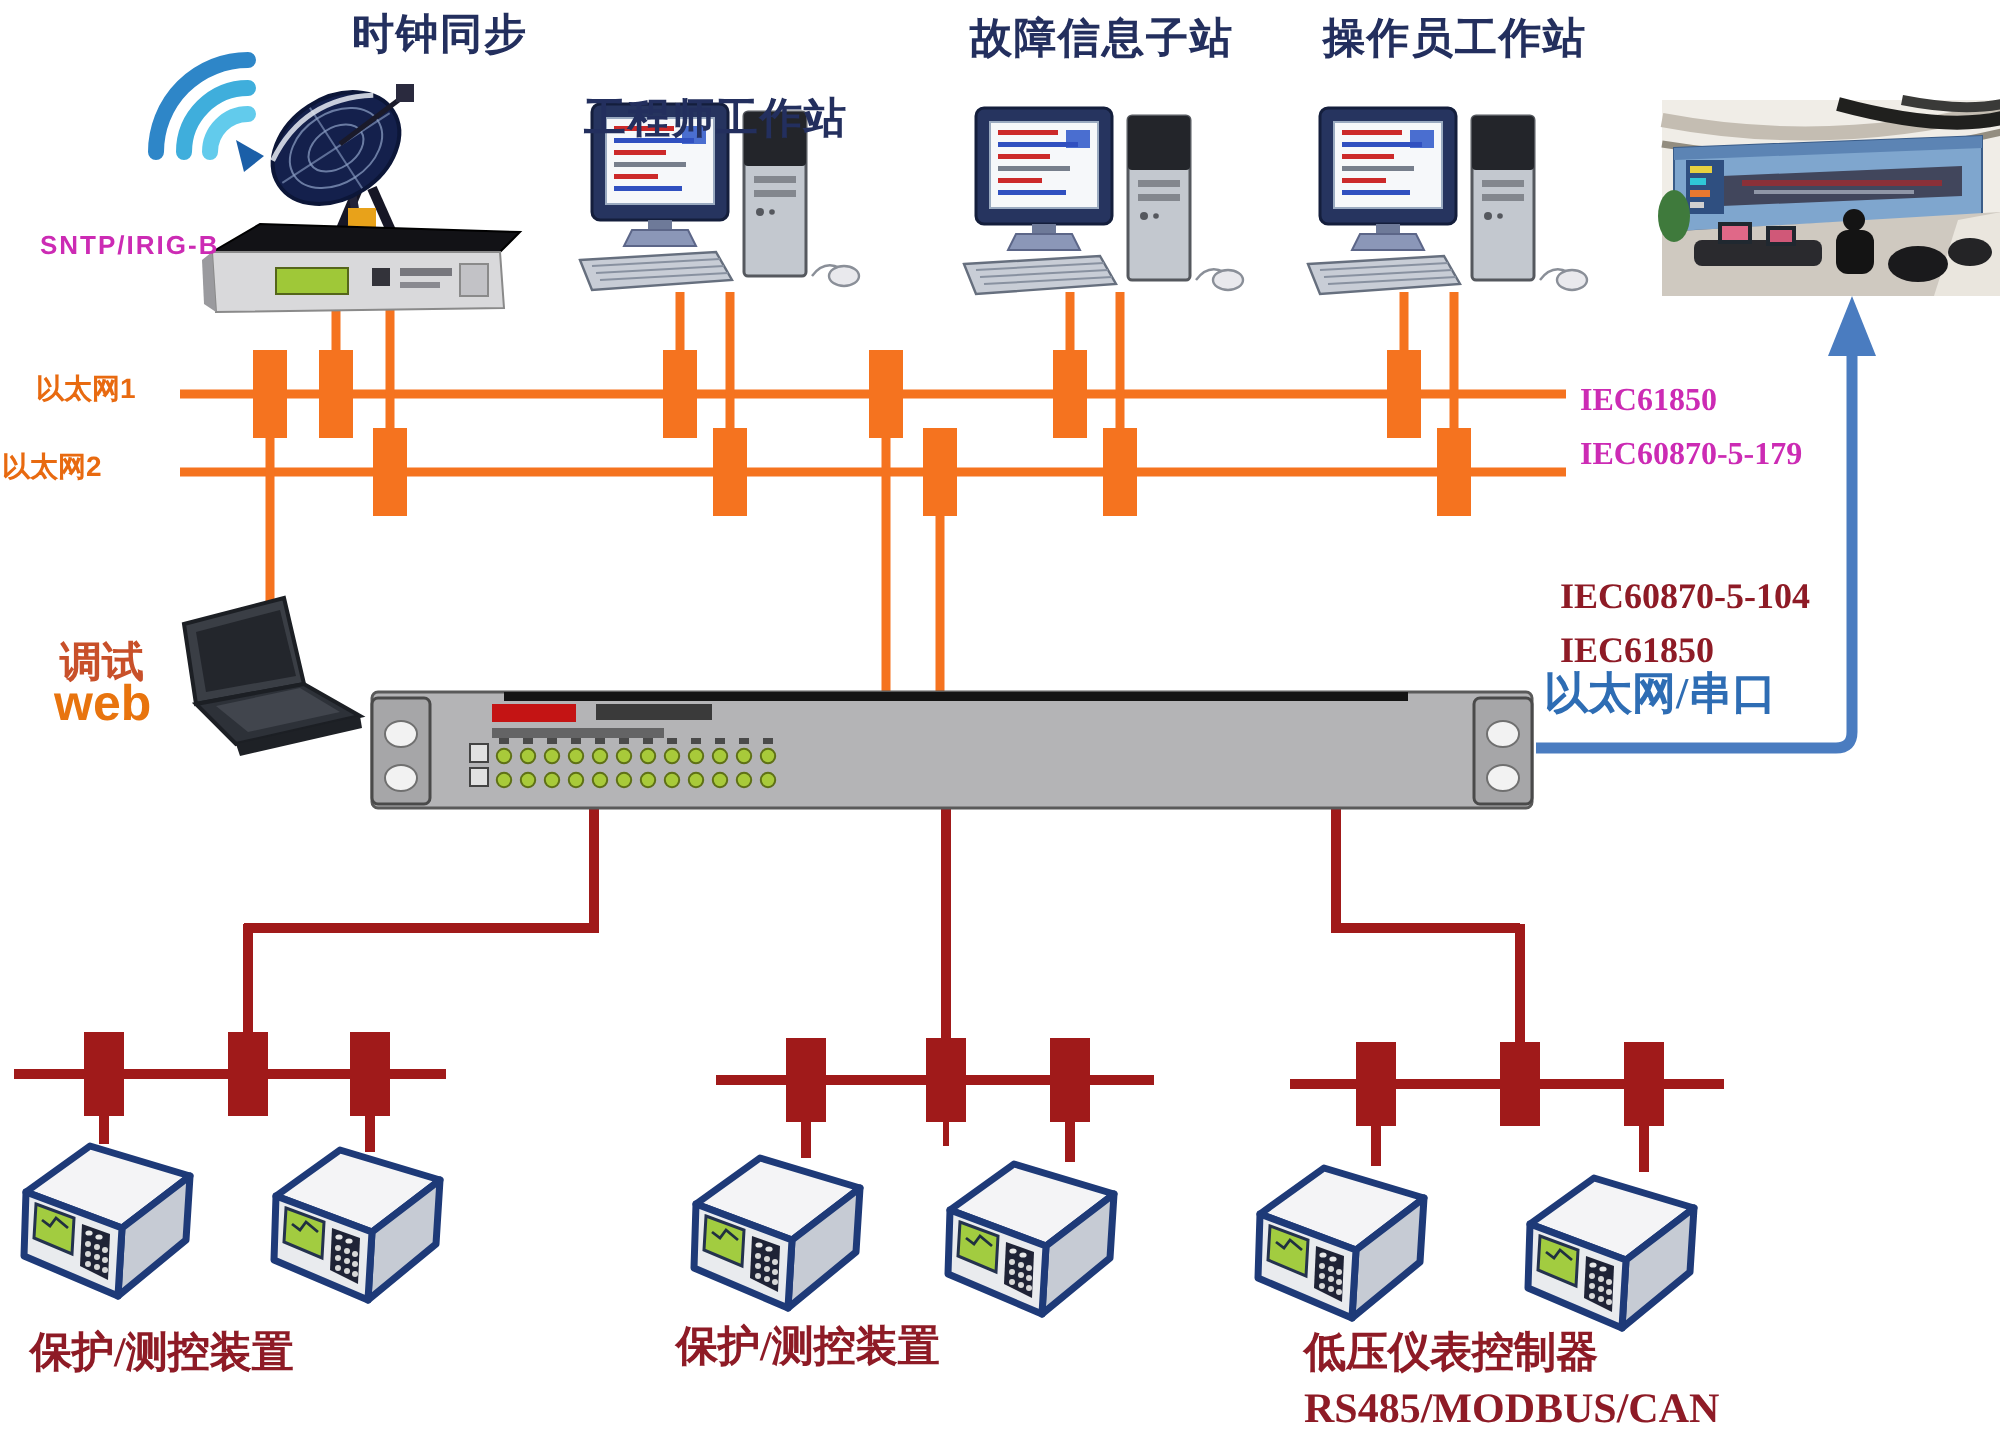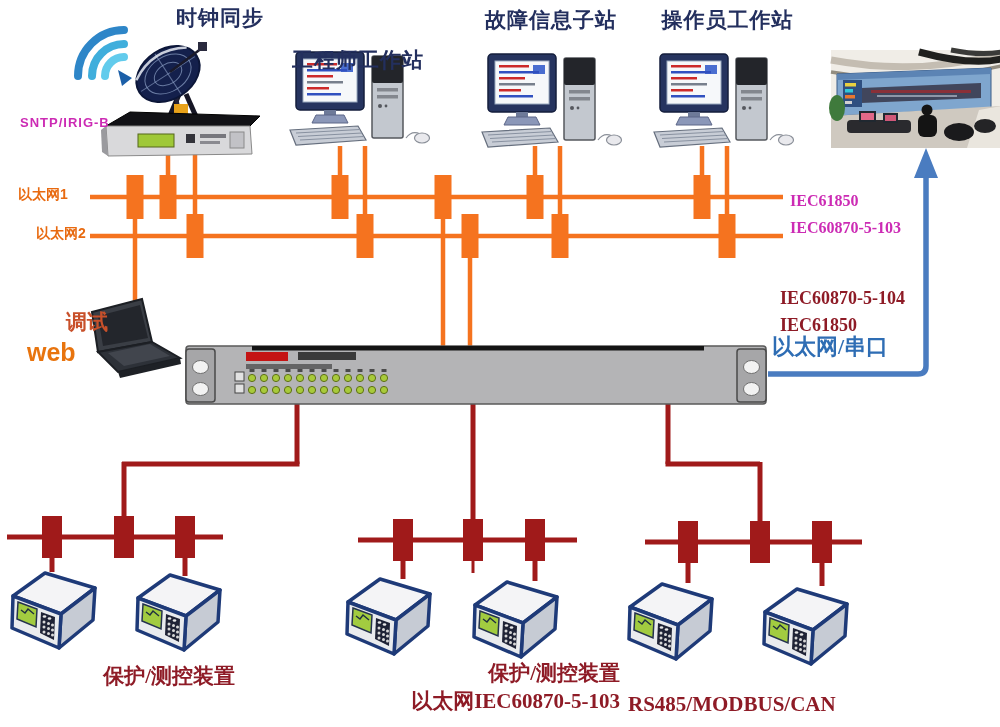--- a/index.html
+++ b/index.html
@@ -8,21 +8,21 @@
   .stage svg.layer{position:absolute;left:0;top:0;}
   .lbl{position:absolute;white-space:nowrap;line-height:1.15;}
   .t-title{font-size:21px;font-weight:bold;color:var(--c-navy);letter-spacing:1px;text-align:center;}
   .t-eth{font-size:14px;font-weight:bold;color:var(--c-eth-text);}
   .t-sntp{font-size:13px;font-weight:bold;color:var(--c-magenta);letter-spacing:1px;}
   .t-magproto{font-size:16px;font-weight:bold;color:var(--c-magenta);font-family:"Liberation Serif",serif;}
   .t-upproto{font-size:18px;font-weight:bold;color:var(--c-darkred);font-family:"Liberation Serif",serif;}
   .t-medium{font-size:22px;font-weight:bold;color:var(--c-bluelabel);font-family:"Liberation Serif",serif;}
   .t-debug1{font-size:21px;font-weight:bold;color:var(--c-debug1);}
   .t-debug2{font-size:25px;font-weight:bold;color:var(--c-debug2);}
-  .t-branch{font-size:21px;font-weight:bold;color:var(--c-darkred);font-family:"Liberation Serif",serif;text-align:right;}
+  .t-branch{font-size:21px;font-weight:bold;color:var(--c-darkred);font-family:"Liberation Serif",serif;text-align:left;}
   
   .we{stroke:var(--c-eth);stroke-width:4.5;fill:none;}
   .te{fill:var(--c-eth);stroke:none;}
   .wb{stroke:var(--c-bus);stroke-width:5;fill:none;}
   .wbs{stroke:var(--c-bus);stroke-width:3;fill:none;}
   .tb{fill:var(--c-bus);stroke:none;}
   .wu{stroke:var(--c-up);stroke-width:5.5;fill:none;}
   .au{fill:var(--c-up);stroke:none;}
 </style>
 </head>
@@ -288,29 +288,29 @@
   </svg>
 
   <div class="lbl t-title" style="left:138px;top:6px;width:100px;margin-left:32px;">时钟同步</div>
   <div class="lbl t-title" style="left:283px;top:8px;width:150px;margin-top:40px;">工程师工作站</div>
   <div class="lbl t-title" style="left:477px;top:8px;width:148px;">故障信息子站</div>
   <div class="lbl t-title" style="left:650px;top:8px;width:155px;">操作员工作站</div>
 
   <div class="lbl t-sntp" style="left:20px;top:116px;">SNTP/IRIG-B</div>
 
   <div class="lbl t-eth" style="left:18px;top:186px;">以太网1</div>
-  <div class="lbl t-eth" style="left:36px;top:225px;">以太网2</div>
+  <div class="lbl t-eth" style="left:1px;top:225px;">以太网2</div>
 
   <div class="lbl t-magproto" style="left:790px;top:192px;">IEC61850</div>
-  <div class="lbl t-magproto" style="left:790px;top:219px;">IEC60870-5-103</div>
+  <div class="lbl t-magproto" style="left:790px;top:219px;">IEC60870-5-179</div>
 
   <div class="lbl t-upproto" style="left:780px;top:288px;">IEC60870-5-104</div>
   <div class="lbl t-upproto" style="left:780px;top:315px;">IEC61850</div>
   <div class="lbl t-medium" style="left:772px;top:334px;">以太网/串口</div>
 
-  <div class="lbl t-debug1" style="left:30px;top:310px;margin-left:36px;">调试</div>
+  <div class="lbl t-debug1" style="left:30px;top:320px;">调试</div>
   <div class="lbl t-debug2" style="left:27px;top:338px;">web</div>
 
   <div class="lbl t-branch" style="left:15px;top:664px;width:220px;">保护/测控装置</div>
   <div class="lbl t-branch" style="left:338px;top:661px;width:282px;">保护/测控装置</div>
-  <div class="lbl t-branch" style="left:338px;top:689px;width:282px;">以太网IEC60870-5-103</div>
-  <div class="lbl t-branch" style="left:628px;top:692px;text-align:right;">RS485/MODBUS/CAN</div>
+  <div class="lbl t-branch" style="left:652px;top:664px;text-align:left;">低压仪表控制器</div>
+  <div class="lbl t-branch" style="left:652px;top:692px;text-align:right;">RS485/MODBUS/CAN</div>
 </div>
 
 </body></html>

